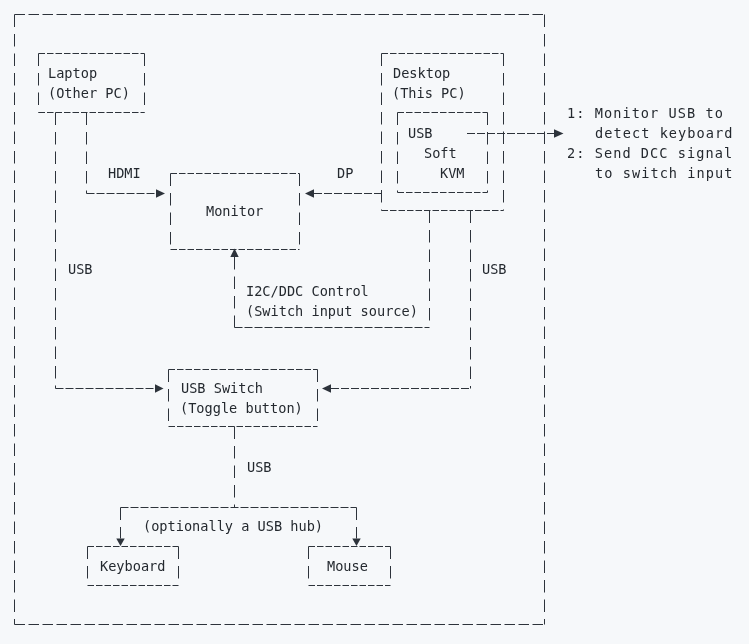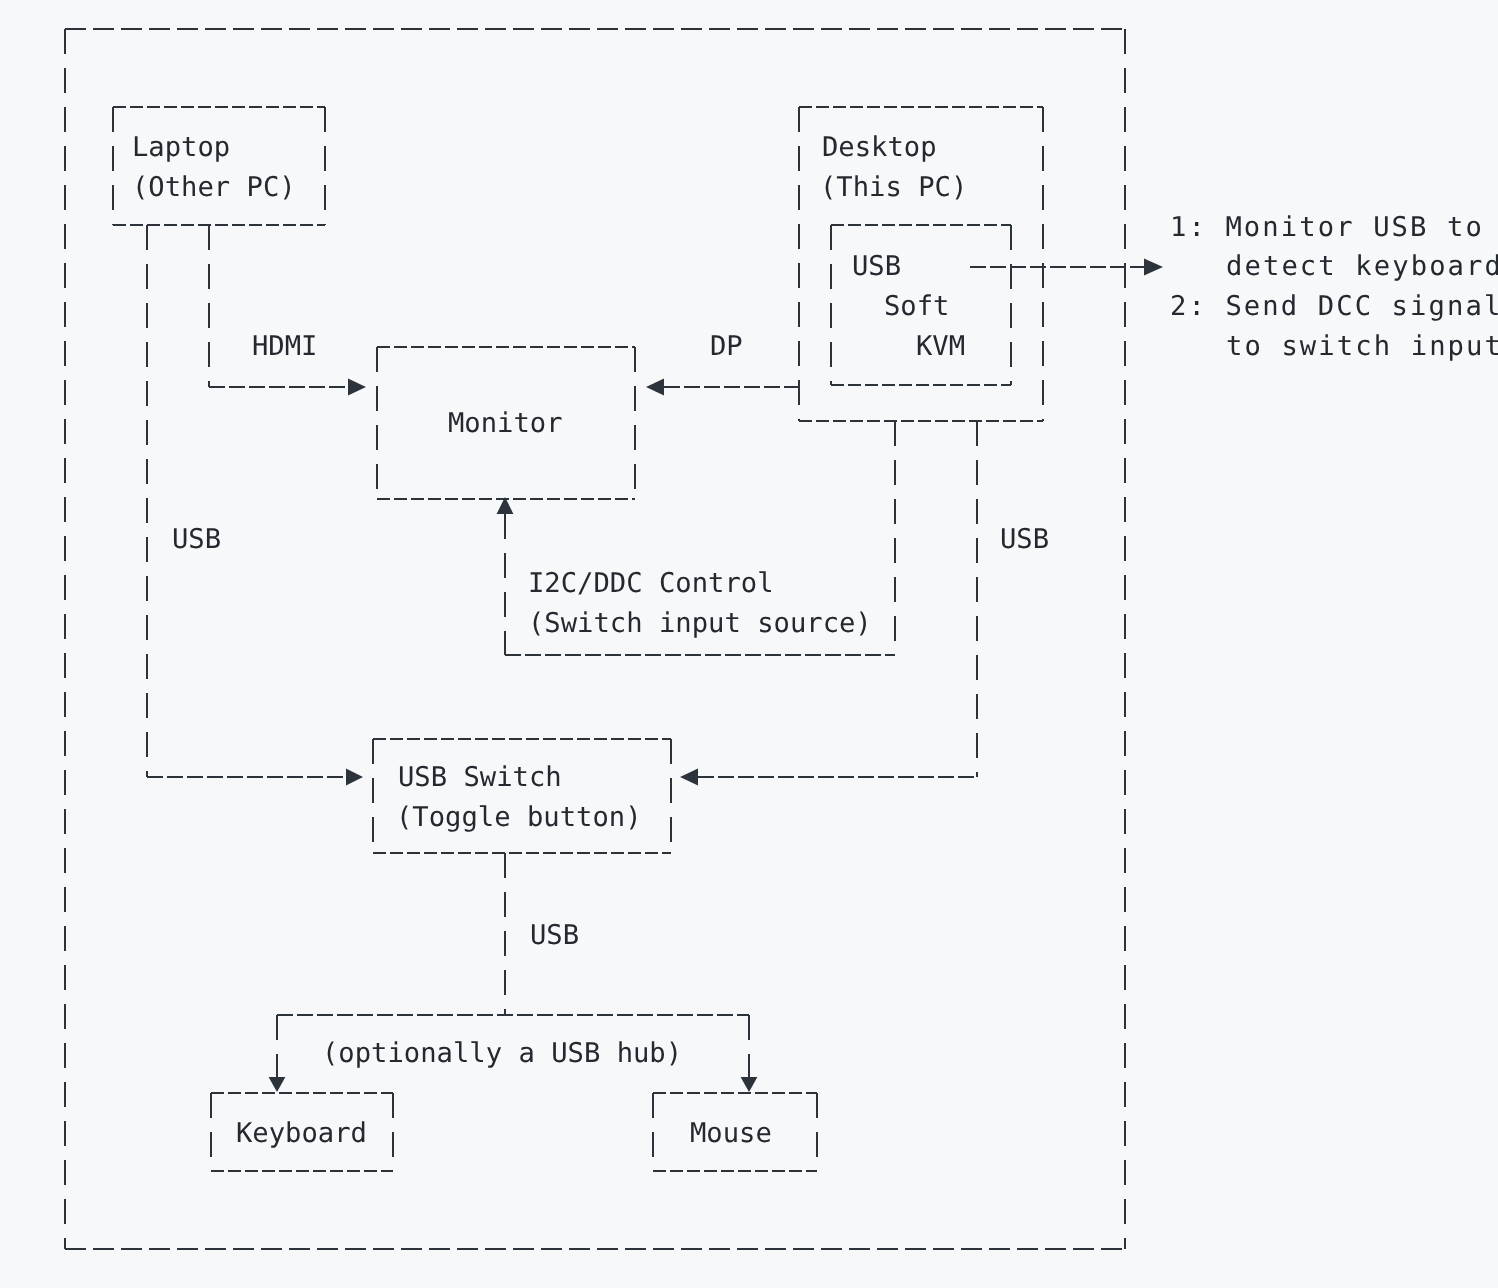--- a/index.html
+++ b/index.html
@@ -2,21 +2,21 @@
 <html><head>
 <meta charset="utf-8">
 <style>
   html,body{margin:0;padding:0;}
   body{
     width:749px;height:644px;
     background:#f6f8fa;
     font-family:"DejaVu Sans Mono",monospace;
     overflow:hidden;
   }
-  .stage{position:relative;width:647px;height:644px;margin-left:18px;}
+  .stage{position:relative;width:647px;height:644px;}
   svg{display:block}
   line,polyline{stroke:#2d333b;stroke-width:1;fill:none;}
   polygon{fill:#2d333b;stroke:none;}
   
   .oh{stroke-dasharray:10.5 3.5;}   
   .ov{stroke-dasharray:12.5 7;}     
   .bh{stroke-dasharray:6.5 2;}      
   .bv{stroke-dasharray:12.5 7;}     
   .ch{stroke-dasharray:8 2;}        
   .cv{stroke-dasharray:12.5 7;}     

